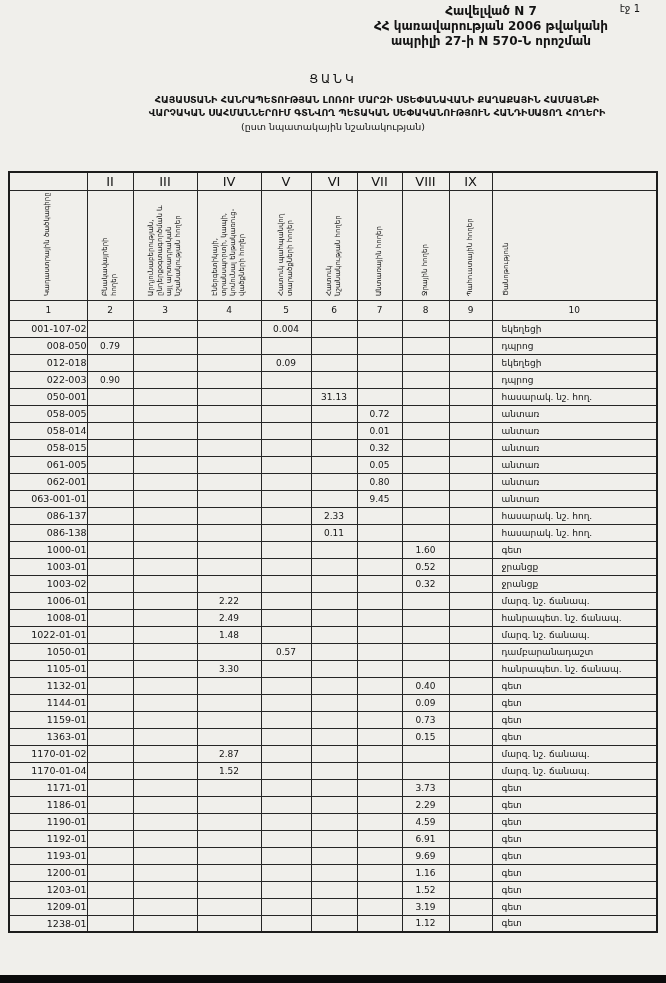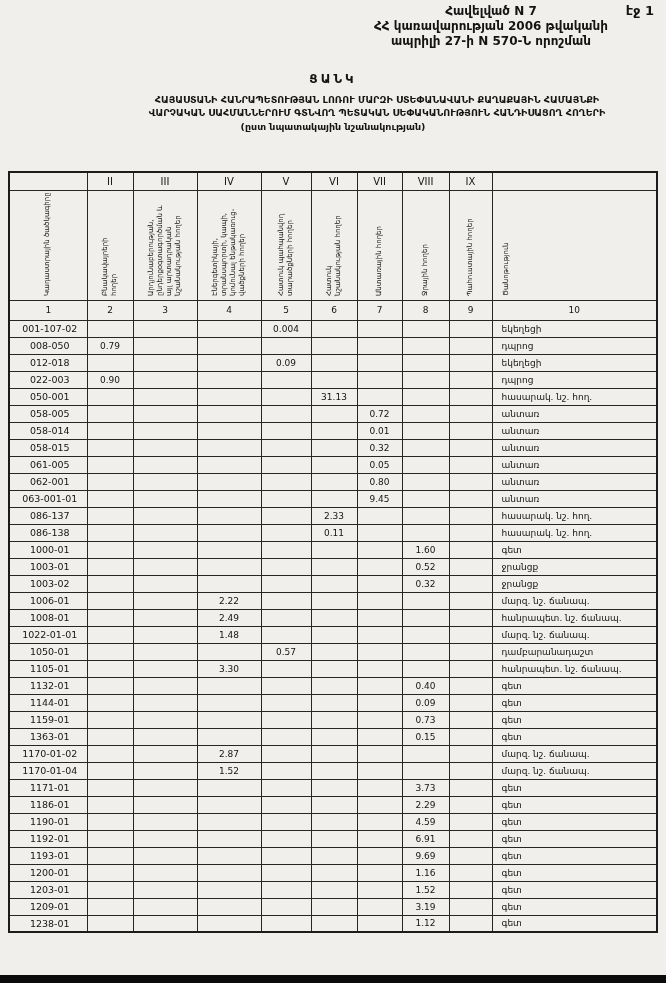--- a/index.html
+++ b/index.html
@@ -1,45 +1,45 @@
 <!DOCTYPE html>
 <html><head>
 <meta charset="utf-8">
 <style>
   * { margin:0; padding:0; box-sizing:border-box; }
   html,body { width:666px; height:983px; overflow:hidden; }
   body { background:#f0efeb; font-family:"DejaVu Sans", sans-serif; color:#141414; }
   .page { position:relative; width:666px; height:983px; overflow:hidden; }
 
-  .page-num { position:absolute; top:3px; right:12px; font-size:13px; font-weight:bold; }
+  .page-num { position:absolute; top:3px; right:26px; font-size:10px; font-weight:normal; }
   .annex { position:absolute; top:4px; left:330px; width:322px; text-align:center;
            font-size:12px; font-weight:bold; line-height:1.25; }
   .doc-title { position:absolute; top:72px; left:0; width:100%; text-align:center;
-               font-size:12px; font-weight:bold; letter-spacing:3px; }
+               font-size:12px; font-weight:normal; letter-spacing:3px; }
   .doc-subtitle { position:absolute; top:93px; left:0; width:100%; text-align:center;
                   font-size:9.5px; font-weight:bold; line-height:1.4;margin-left:44px; }
   .doc-note { position:absolute; top:121px; left:0; width:100%; text-align:center;
-              font-size:9.5px; font-weight:bold; }
+              font-size:9.5px; font-weight:normal; }
 
   table.lands { position:absolute; top:171px; left:8px; width:648px;
                 border-collapse:collapse; table-layout:fixed;
                 border:2px solid #1c1c1c; }
   .lands th, .lands td { border:1px solid #262626; font-weight:normal;
                          overflow:hidden; white-space:nowrap; vertical-align:middle; }
-  tr.roman-row th { height:18px; font-size:10px; text-align:center; }
+  tr.roman-row th { height:18px; font-size:13px; text-align:center; }
   tr.head-row th { height:110px; position:relative; }
   .rot { position:absolute; left:50%; top:50%;
          transform:translate(-50%,-50%) rotate(-90deg);
          width:102px; font-size:7px; line-height:1.3; text-align:left;
          white-space:normal; }
   .rot div { white-space:nowrap; }
   .rot.left { left:14px; margin-left:-51px; transform:translateY(-50%) rotate(-90deg); }
   tr.num-row th { height:20px; font-size:9px; text-align:center; }
   tbody td { height:17px; font-size:9px; }
-  td.code { text-align:center; padding-left:3px; font-size:9.5px;margin-left:32px; }
+  td.code { text-align:right; padding-left:3px; font-size:9.5px;margin-left:32px; }
   td.val { text-align:center; }
   td.note { text-align:left; padding-left:9px; }
 
   .scan-strip { position:absolute; bottom:0; left:0; width:100%; height:8px; background:#0b0b0b; }
 </style>
 </head>
 <body>
 
 <div class="page">
 

